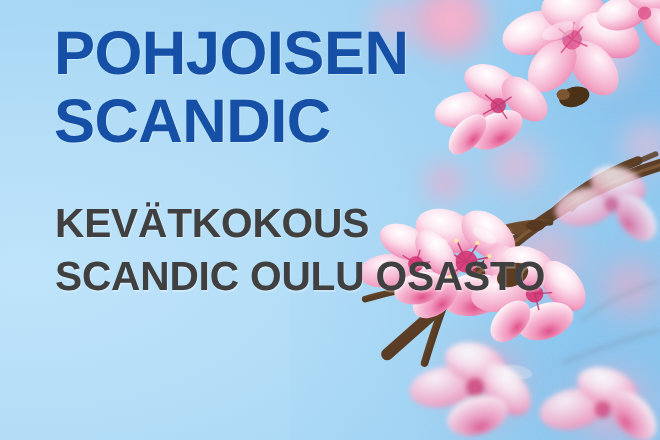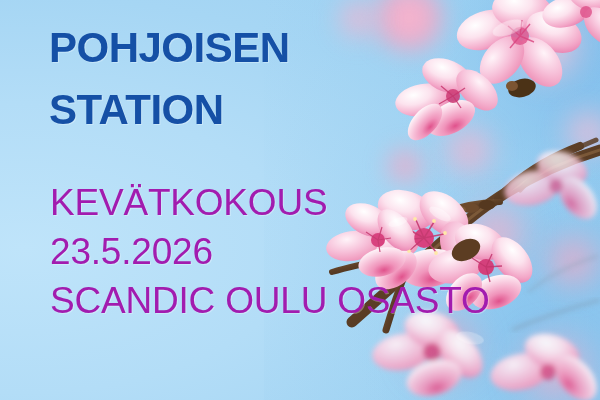--- a/index.html
+++ b/index.html
@@ -60,35 +60,35 @@
     width: 600px;
     height: 400px;
   }
   .headline {
     position: absolute;
     left: 49px;
     top: 17px;
     color: #1550a6;
     font-family: "Liberation Sans", sans-serif;
     font-weight: bold;
-    font-size: 42px;
+    font-size: 56px;
     line-height: 62px;
     letter-spacing: -0.5px;
     white-space: nowrap;
     text-shadow: 1px 1px 0 rgba(255,255,255,0.30);
   }
   .headline .ln { display: block; }
 
   .details {
     position: absolute;
     left: 50px;
     top: 178px;
-    color: #a21caf;
+    color: #404040;
     font-family: "Liberation Sans", sans-serif;
-    font-weight: normal;
+    font-weight: bold;
     font-size: 37px;
     line-height: 49px;
     letter-spacing: -0.2px;
     white-space: nowrap;
     text-shadow: 1px 1px 0 rgba(255,255,255,0.30);
   }
   .details .ln { display: block; }
 </style>
 </head>
 <body>
@@ -314,23 +314,22 @@
         <ellipse cx="398" cy="222" rx="10" ry="4" fill="#ffffff" opacity="0.45" transform="rotate(-18 398 222)"></ellipse>
         <ellipse cx="470" cy="338" rx="14" ry="6" fill="#ffffff" opacity="0.35" transform="rotate(12 470 338)"></ellipse>
       </g>
     </svg>
   </div>
 
   <div class="text-layer">
 
     <div class="headline">
       <span class="ln">POHJOISEN</span>
-      <span class="ln">STATION</span>
+      <span class="ln">SCANDIC</span>
     </div>
 
     <div class="details">
       <span class="ln">KEVÄTKOKOUS</span>
-      <span class="ln">23.5.2026</span>
       <span class="ln">SCANDIC OULU OSASTO</span>
     </div>
 
   </div>
 </div>
 
 </body></html>

